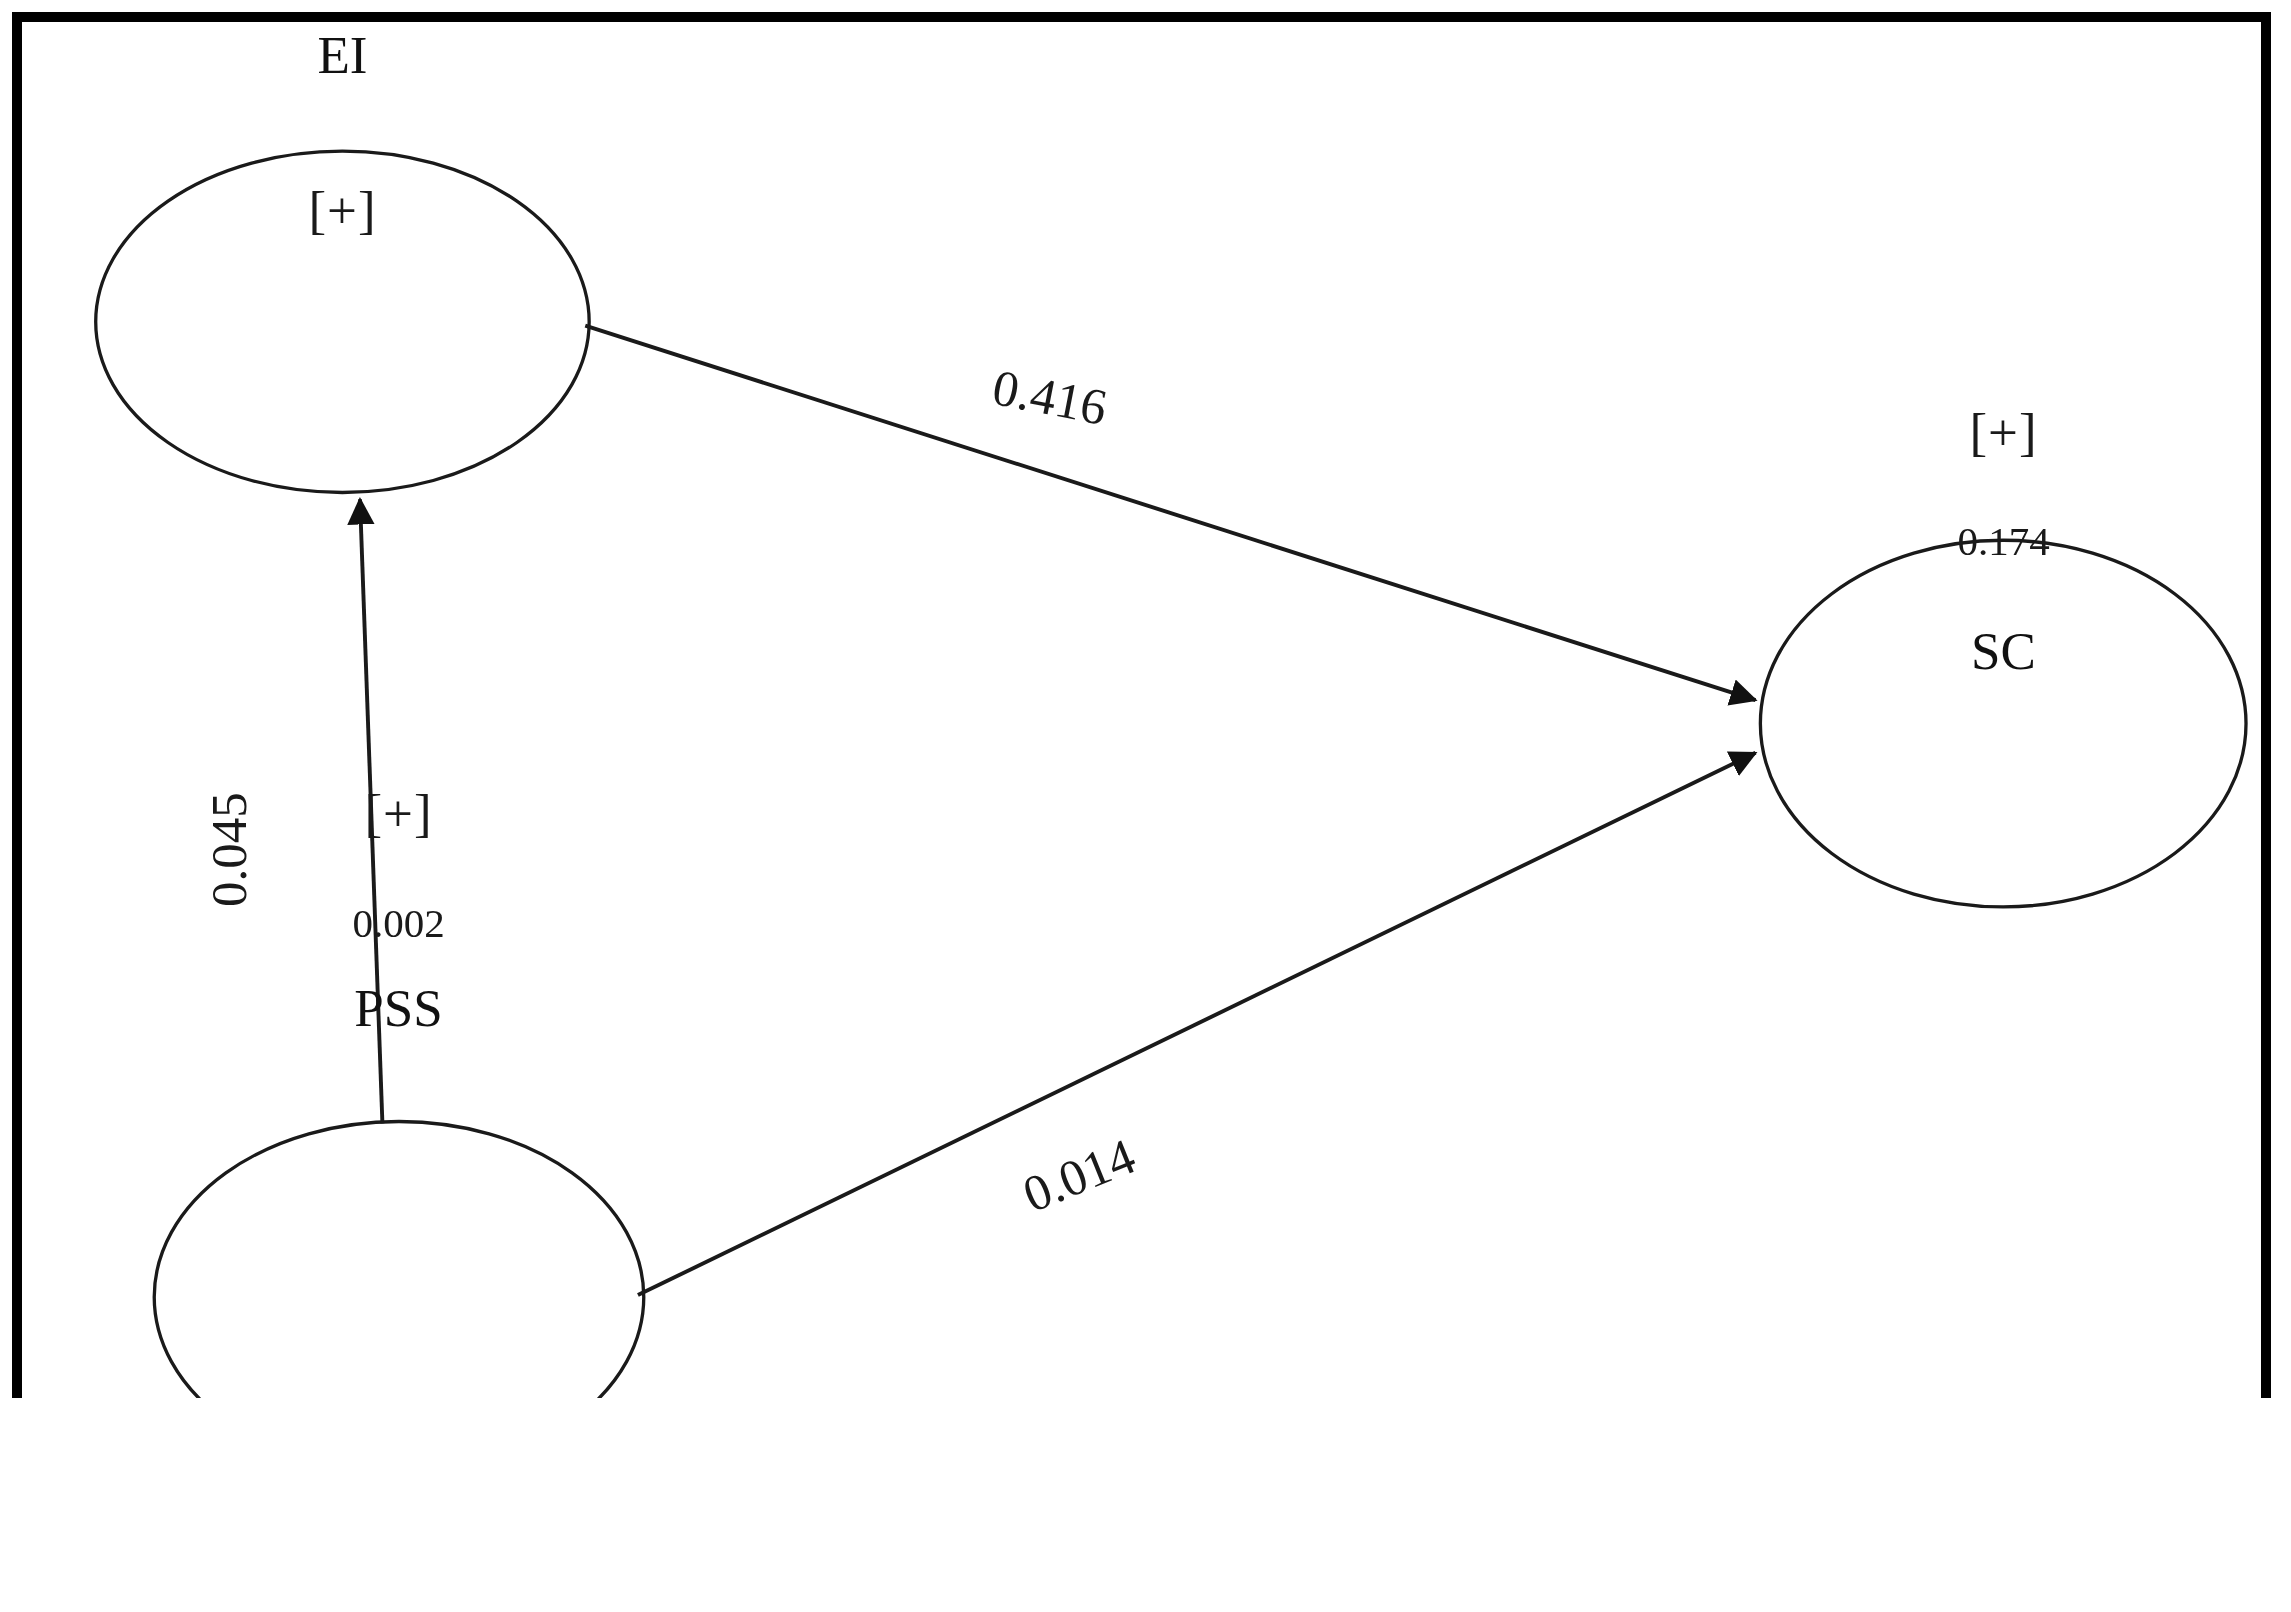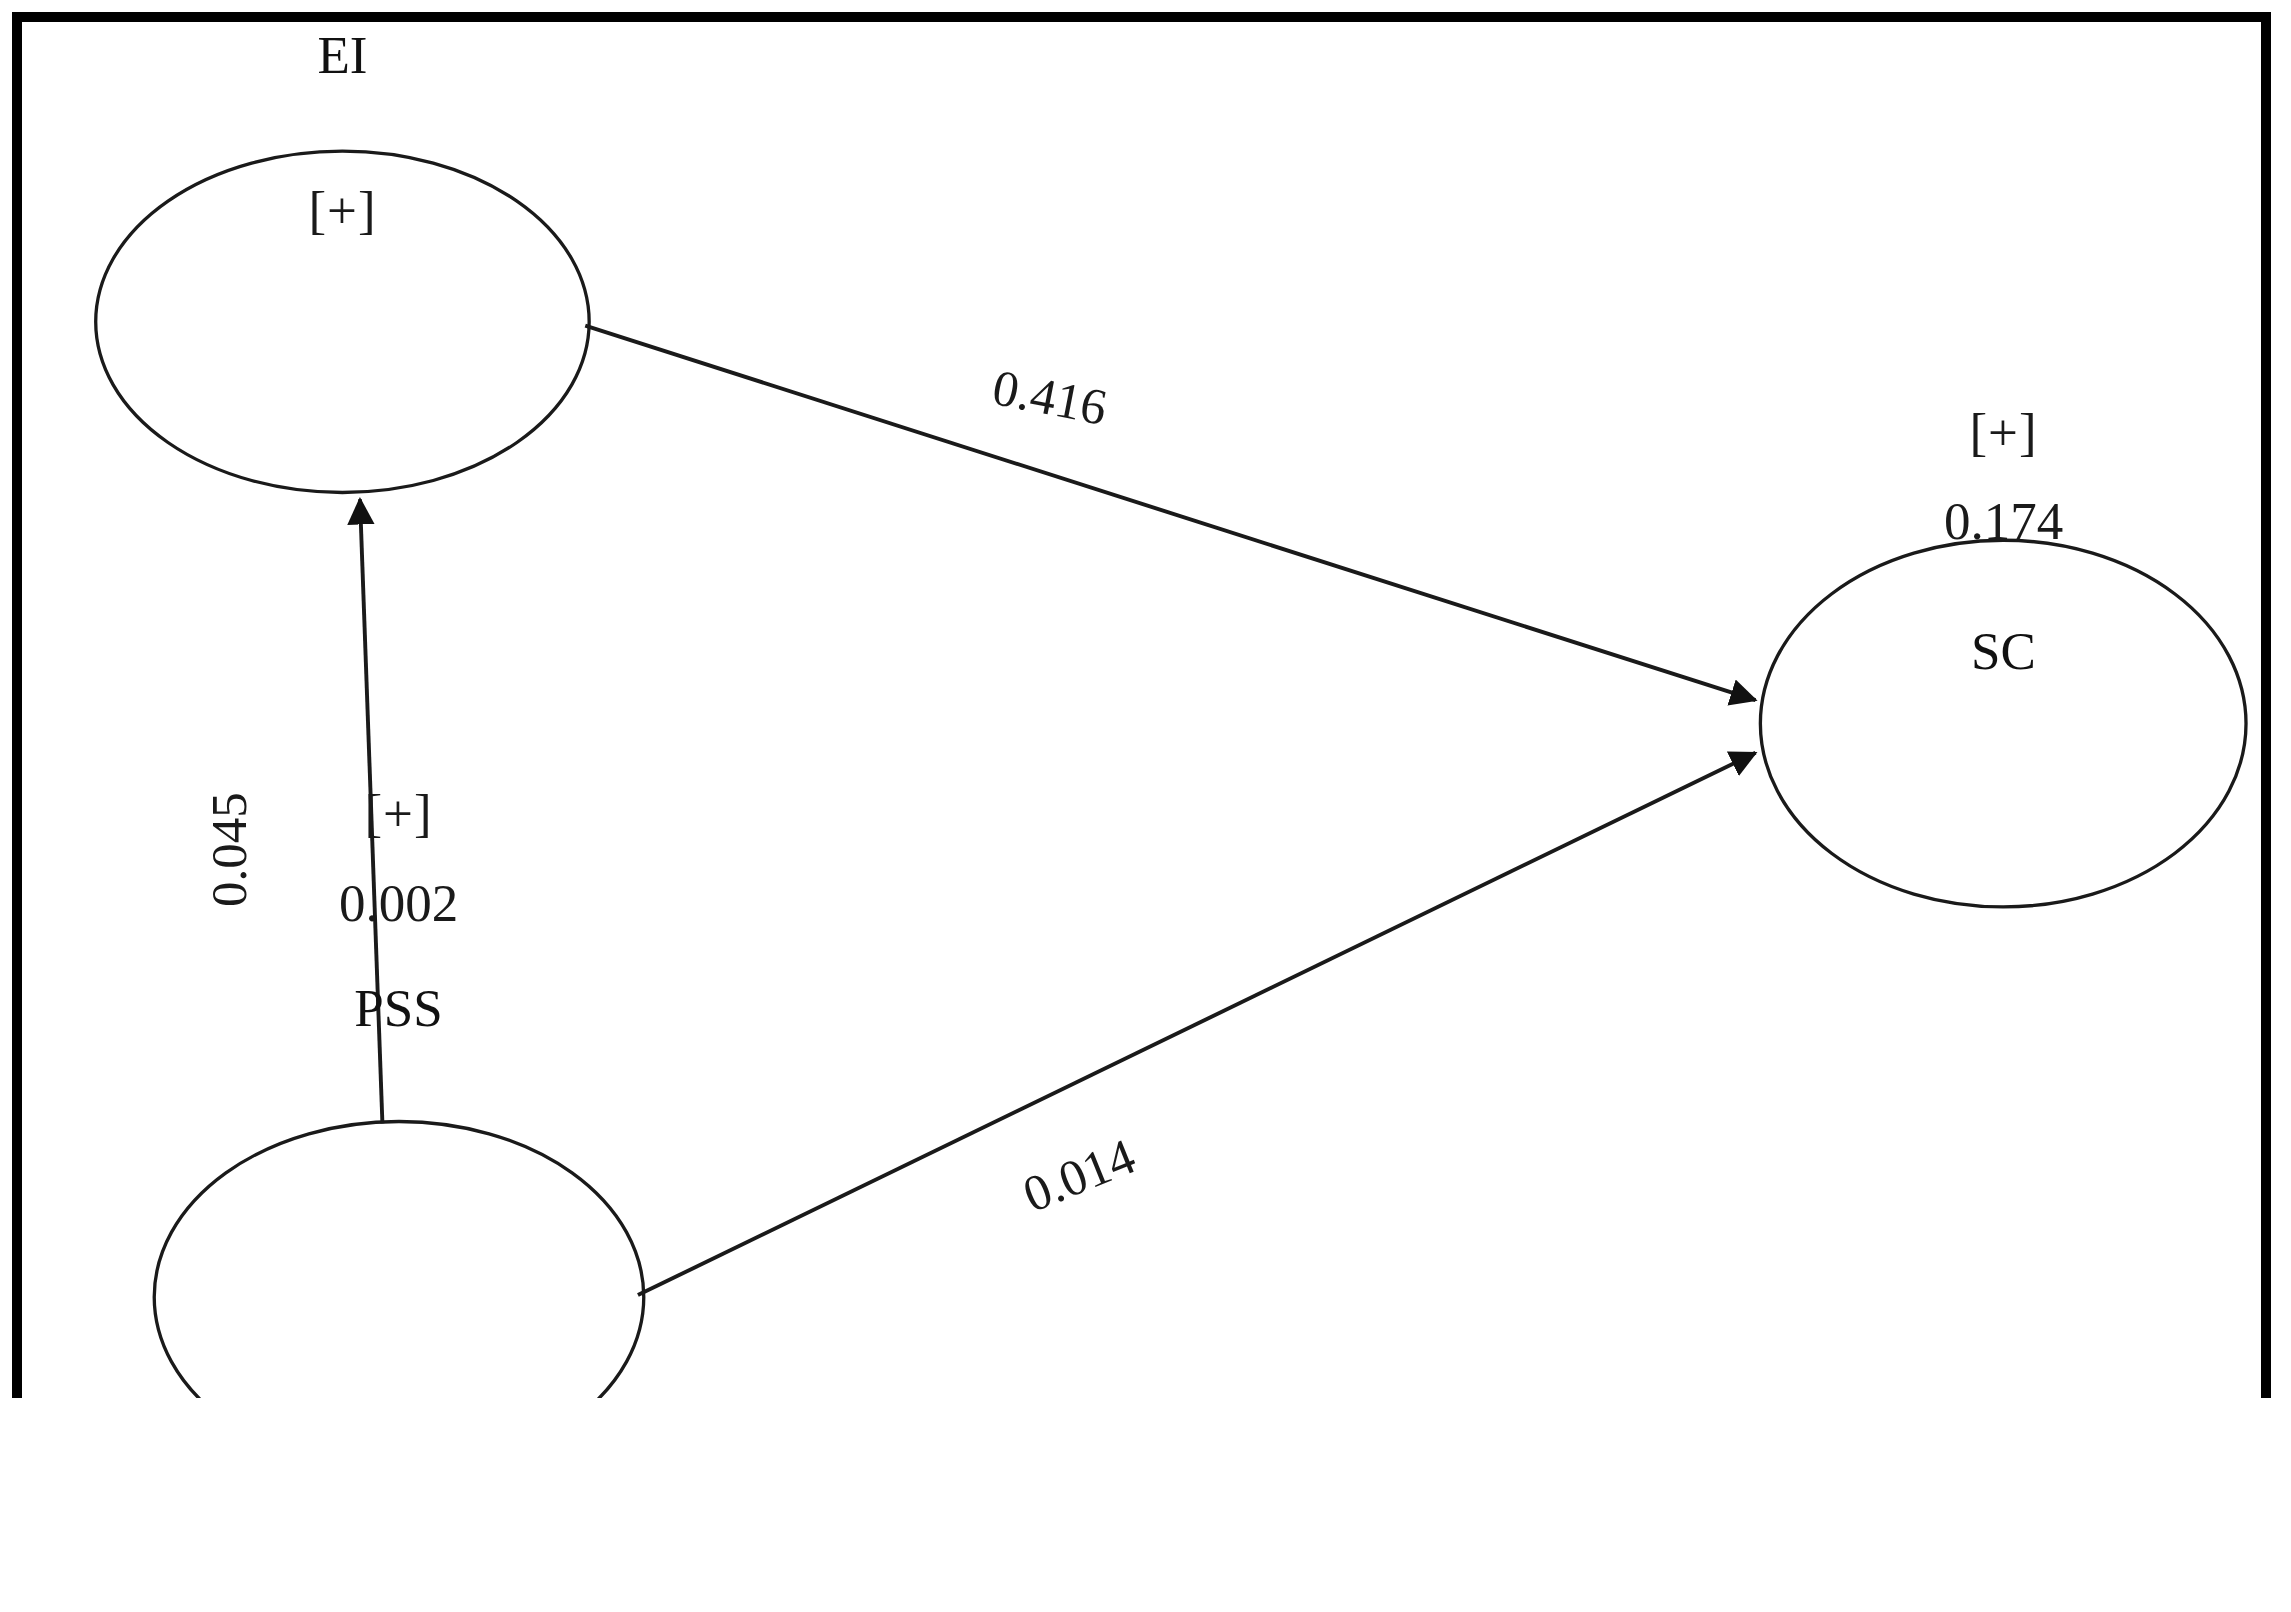--- a/index.html
+++ b/index.html
@@ -36,21 +36,22 @@
     text-align: center;
     color: #1a1a1a;
     white-space: nowrap;
     font-family: "Liberation Serif", "DejaVu Serif", serif;
   }
   .node-sign {
     font-size: 53px;
     letter-spacing: 1px;
   }
   .node-value {
-    font-size: 53px;
+    font-size: 41px;
+    margin-top: 26px;
   }
   .node-name {
     font-size: 53px;
     color: #111111;
   }
   .edge-label {
     position: absolute;
     color: #1a1a1a;
     font-size: 51px;
     white-space: nowrap;

